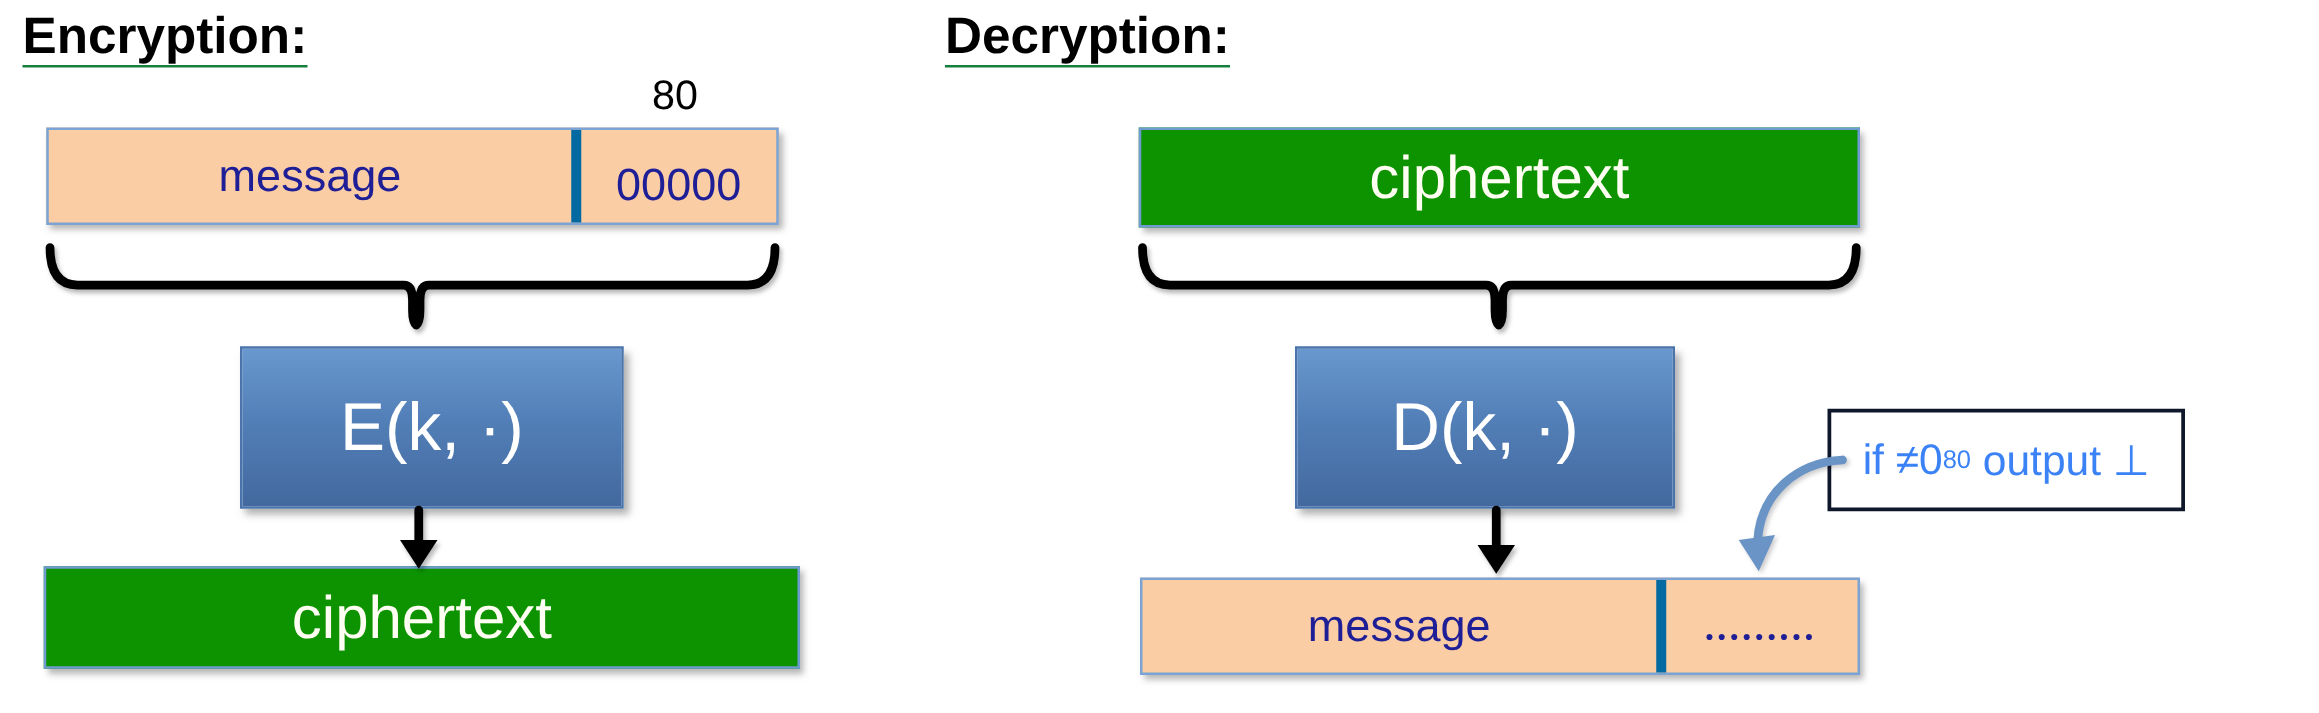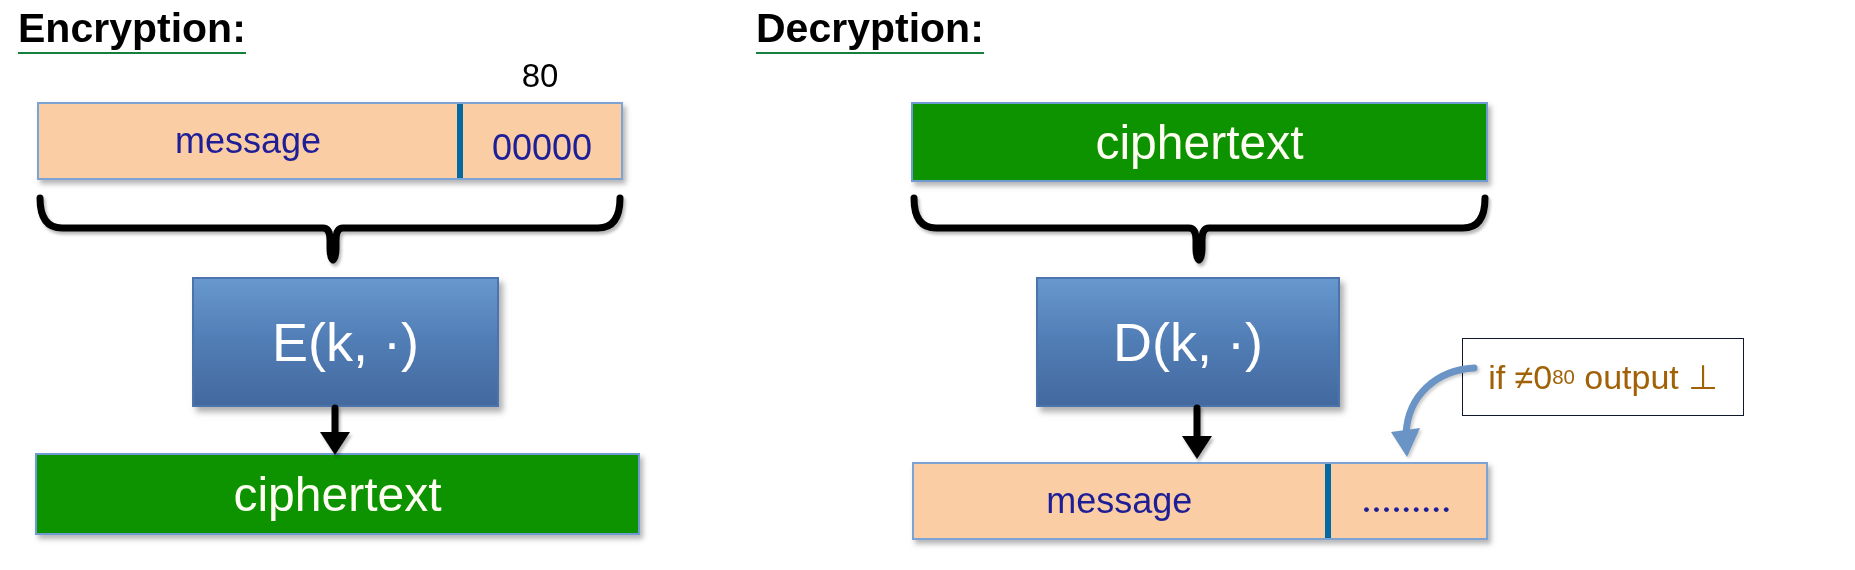--- a/index.html
+++ b/index.html
@@ -17,43 +17,43 @@
     position:absolute;left:498px;top:57px;width:84px;text-align:center;
     font-size:33px;color:#000;
   }
   .splitbox{
     position:absolute;display:flex;background:#fbcda4;border:2px solid #7ba3d4;
     box-shadow:3px 4px 5px rgba(110,110,110,0.5);
   }
   #enc-input{left:37px;top:102px;width:582px;height:74px;}
   #dec-output{left:912px;top:462px;width:572px;height:74px;}
   .seg{display:flex;align-items:center;justify-content:center;color:#1e1e96;font-size:36px;}
-  .seg-left{flex:0 0 71.8%;border-right:6px solid #0369a1;}
+  .seg-left{flex:0 0 71.8%;border-right:8px solid #0369a1;}
   .seg-right{flex:1 1 auto;margin-top:13px;}
   .dots{font-size:17px;letter-spacing:4px;font-weight:700;padding-top:4px;}
   .greenbox{
     position:absolute;background:#0d9300;border:2px solid #6f9ad2;
     display:flex;align-items:center;justify-content:center;
     color:#fffef2;font-size:48px;box-shadow:3px 4px 5px rgba(110,110,110,0.5);
   }
   #enc-out{left:35px;top:453px;width:601px;height:78px;}
   #dec-in{left:911px;top:102px;width:573px;height:76px;}
   .funcbox{
     position:absolute;border:2px solid #4a74ab;
     background:linear-gradient(180deg,#6898cd 0%,#527fb7 45%,#43699f 100%);
     display:flex;align-items:center;justify-content:center;
     color:#ffffff;font-size:54px;box-shadow:4px 5px 6px rgba(110,110,110,0.55);
   }
   #enc-func{left:192px;top:277px;width:303px;height:126px;}
   #dec-func{left:1036px;top:277px;width:300px;height:126px;}
   .callout{
-    position:absolute;left:1462px;top:338px;width:280px;height:76px;
-    background:#ffffff;border:1px solid #0f172a;
+    position:absolute;left:1462px;top:327px;width:280px;height:76px;
+    background:#ffffff;border:3px solid #0f172a;
     display:flex;align-items:center;justify-content:center;
-    font-size:34px;color:#a16207;white-space:pre;
+    font-size:34px;color:#3b82f6;white-space:pre;
   }
   .callout sup{font-size:60%;vertical-align:super;line-height:0;}
   #overlay{position:absolute;left:0;top:0;pointer-events:none;}
   .ink{stroke:#000;stroke-width:7;fill:none;stroke-linecap:round;stroke-linejoin:round;
        filter:drop-shadow(2px 3px 1.5px rgba(0,0,0,0.28));}
   .ink-fill{fill:#000;stroke:none;filter:drop-shadow(2px 3px 1.5px rgba(0,0,0,0.28));}
   .blue-ink{stroke:#6b94c6;stroke-width:7;fill:none;stroke-linecap:round;
        filter:drop-shadow(2px 2px 1.5px rgba(0,0,0,0.2));}
   .blue-fill{fill:#6b94c6;stroke:none;filter:drop-shadow(2px 2px 1.5px rgba(0,0,0,0.2));}
 </style>

